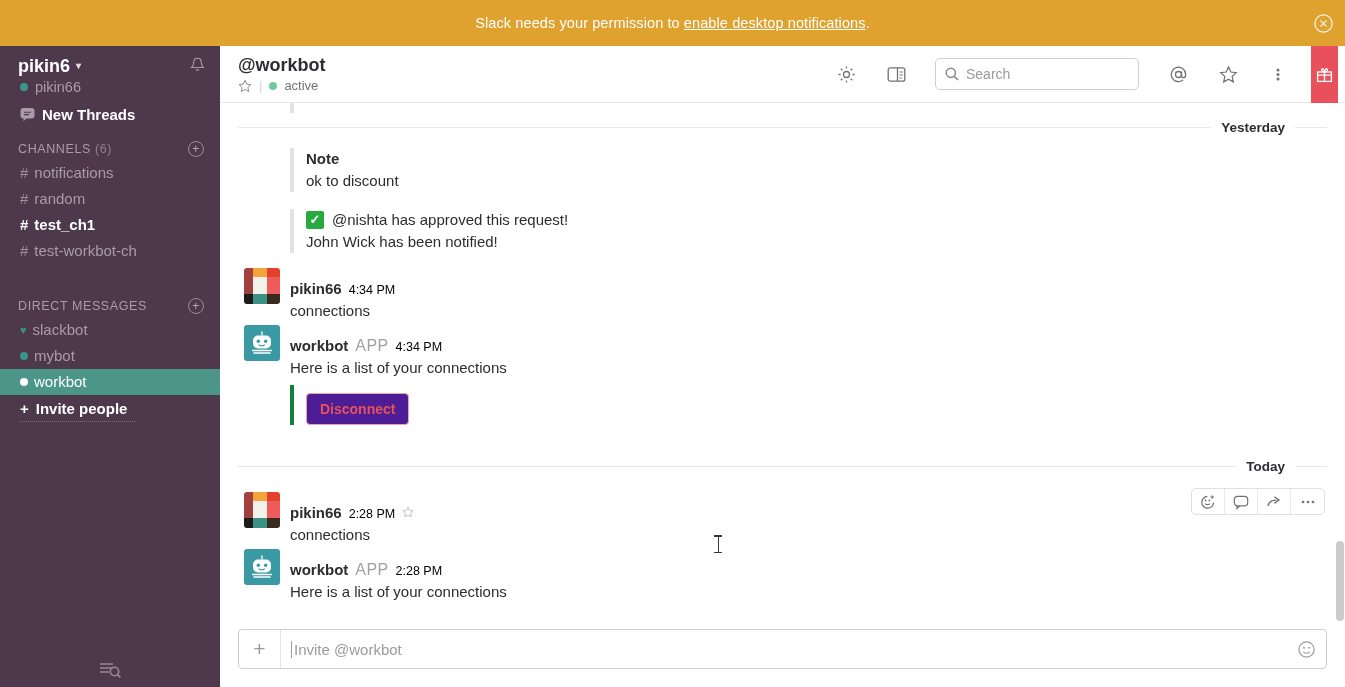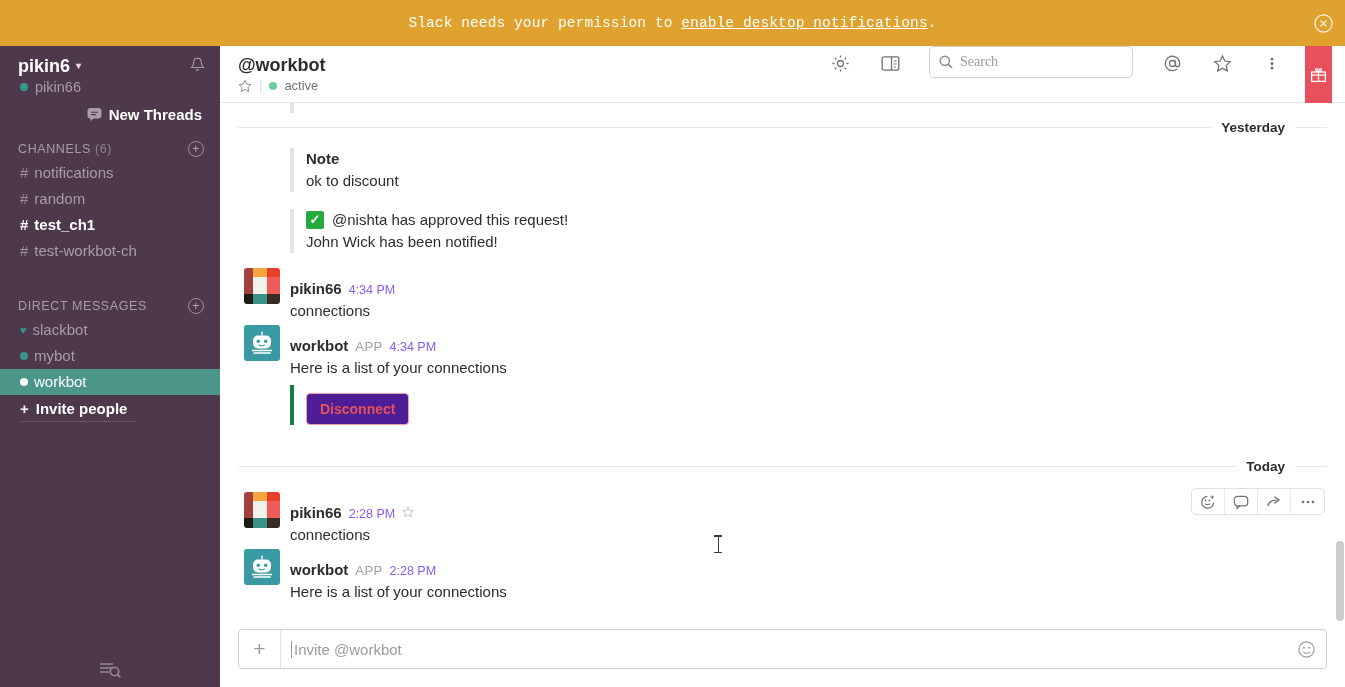--- a/index.html
+++ b/index.html
@@ -12,21 +12,20 @@
   #app { position: relative; width: 1345px; height: 687px; display: flex; flex-direction: column; }
 
   
   .banner {
     height: 46px; min-height: 46px;
     background: #dfa22f;
     color: #fff;
     display: flex; align-items: center; justify-content: center;
     position: relative;
     font-size: 14.5px;
-    font-family: Liberation Mono, monospace;
   }
   .banner-text { letter-spacing: .1px; }
   .banner-text a { color: #fff; text-decoration: underline; }
   .banner-close {
     position: absolute; right: 8px; top: 50%; transform: translateY(-50%);
     width: 28px; height: 28px; display: flex; align-items: center; justify-content: center;
     cursor: pointer; opacity: .92;
   }
 
   
@@ -55,21 +54,21 @@
     padding: 3px 18px 0 20px; font-size: 14.5px; cursor: pointer;
   }
   .dot { width: 8px; height: 8px; border-radius: 50%; display: inline-block; }
   .dot.green { background: #38978d; }
   .dot.white { background: #fff; }
   .heart { color: #38978d; font-size: 11px; line-height: 1; }
 
   .threads-row {
     display: flex; align-items: center; gap: 7px;
     color: #fff; font-weight: bold; font-size: 15px;
-    padding: 11px 18px 0 20px; cursor: pointer; justify-content: flex-end;
+    padding: 11px 18px 0 20px; cursor: pointer;
   }
 
   .group-head {
     display: flex; align-items: center; justify-content: space-between;
     padding: 18px 16px 3px 18px;
     font-size: 12.5px; letter-spacing: .6px;
     color: #ab9ba9;
   }
   .group-head .plus {
     width: 16px; height: 16px; border: 1px solid #9b8a99; border-radius: 50%;
@@ -102,32 +101,32 @@
   }
   .sidebar-footer .fileicon { cursor: pointer; opacity: .8; }
 
   
   .main { flex: 1; display: flex; flex-direction: column; min-width: 0; background: #fff; position: relative; }
 
   .chan-header {
     height: 57px; min-height: 57px;
     border-bottom: 1px solid #e8e8e8;
     display: flex; align-items: center; justify-content: space-between;
-    padding-left: 18px; padding-right: 13px;
+    padding-left: 18px; padding-right: 7px;
     position: relative;
   }
   .ch-left { display: flex; flex-direction: column; justify-content: center; }
   .ch-title { font-size: 18px; font-weight: bold; color: #2c2d30; line-height: 21px; cursor: pointer; }
   .ch-sub { display: flex; align-items: center; gap: 7px; font-size: 13px; color: #9e9ea6; margin-top: 2px; }
   .ch-sub .sep { color: #d8d8d8; }
   .ch-sub .star { cursor: pointer; color: #8c8c8c; }
   .ch-sub .active-txt { color: #717274; }
   .dot.active-green { background: #6ecc9b; width: 8px; height: 8px; }
 
-  .ch-right { display: flex; gap: 16px; height: 100%; font-family: Liberation Serif, serif; }
+  .ch-right { display: flex; align-items: center; gap: 16px; height: 100%; }
   .hicon {
     width: 34px; height: 34px; display: flex; align-items: center; justify-content: center;
     color: #717274; cursor: pointer;
   }
   .search-box {
     width: 204px; height: 32px; margin: 0 6px 0 6px;
     border: 1px solid #cfcfd1; border-radius: 5px;
     display: flex; align-items: center; gap: 7px; padding: 0 9px;
     color: #9b9b9b; font-size: 14px; cursor: text;
   }
@@ -149,22 +148,22 @@
     padding: 0 10px; background: #fff;
   }
   .divider.right-lbl { padding: 0 18px 0 18px; }
 
   .msg { display: flex; padding: 1px 18px 1px 24px; position: relative; }
   .avatar { width: 36px; height: 36px; min-width: 36px; border-radius: 3px; overflow: hidden; margin-right: 10px; }
   .avatar.ph { visibility: hidden; }
   .msg-body { flex: 1; min-width: 0; }
   .msg-head { display: flex; align-items: baseline; gap: 7px; line-height: 20px; }
   .author { font-weight: bold; font-size: 15px; color: #2c2d30; cursor: pointer; }
-  .app-tag { font-size: 13px; color: #a0a0a2; letter-spacing: .4px; text-align: center; }
-  .ts { font-size: 12.5px; color: #8b5cf6; cursor: pointer; margin-top: 12px; }
+  .app-tag { font-size: 16px; color: #a0a0a2; letter-spacing: .4px; text-align: center; }
+  .ts { font-size: 12.5px; color: #000000; cursor: pointer; margin-top: 12px; }
   .star-sm { font-size: 12px; color: #b9b9b9; cursor: pointer; }
   .msg-text { font-size: 15px; color: #2c2d30; line-height: 22px; }
 
   .attach {
     border-left: 4px solid #15803d; padding-left: 12px;
     margin: 6px 0 4px 0;
   }
   .attach.ghost { border-left-color: #e3e3e3; }
   .attach-title { font-size: 15px; color: #2c2d30; line-height: 22px; }
   .attach-title b { font-weight: bold; }

